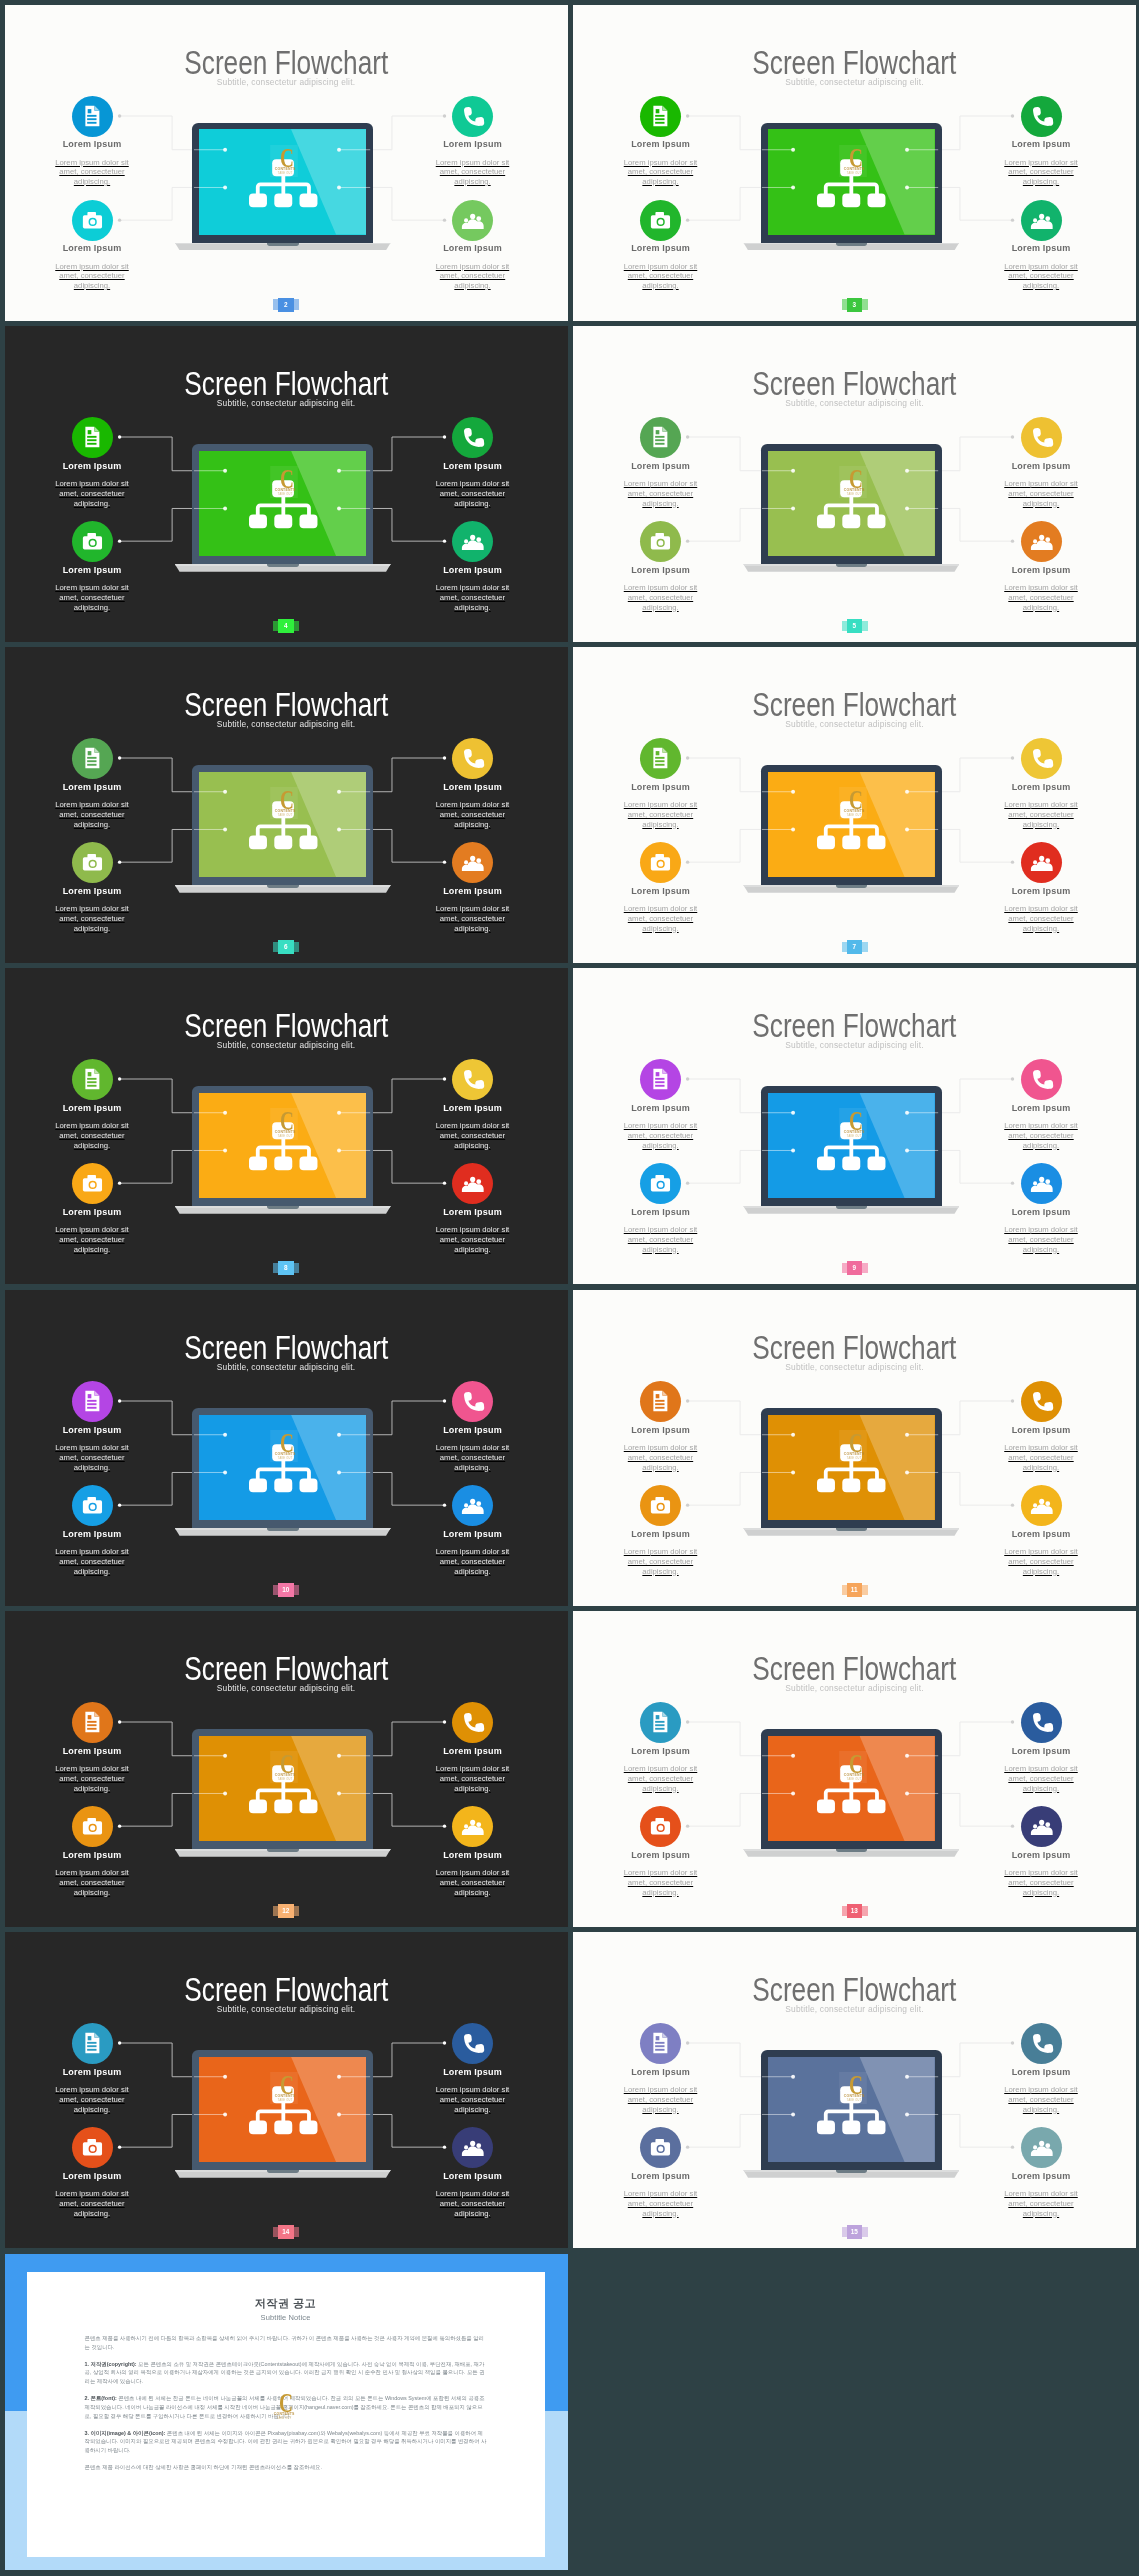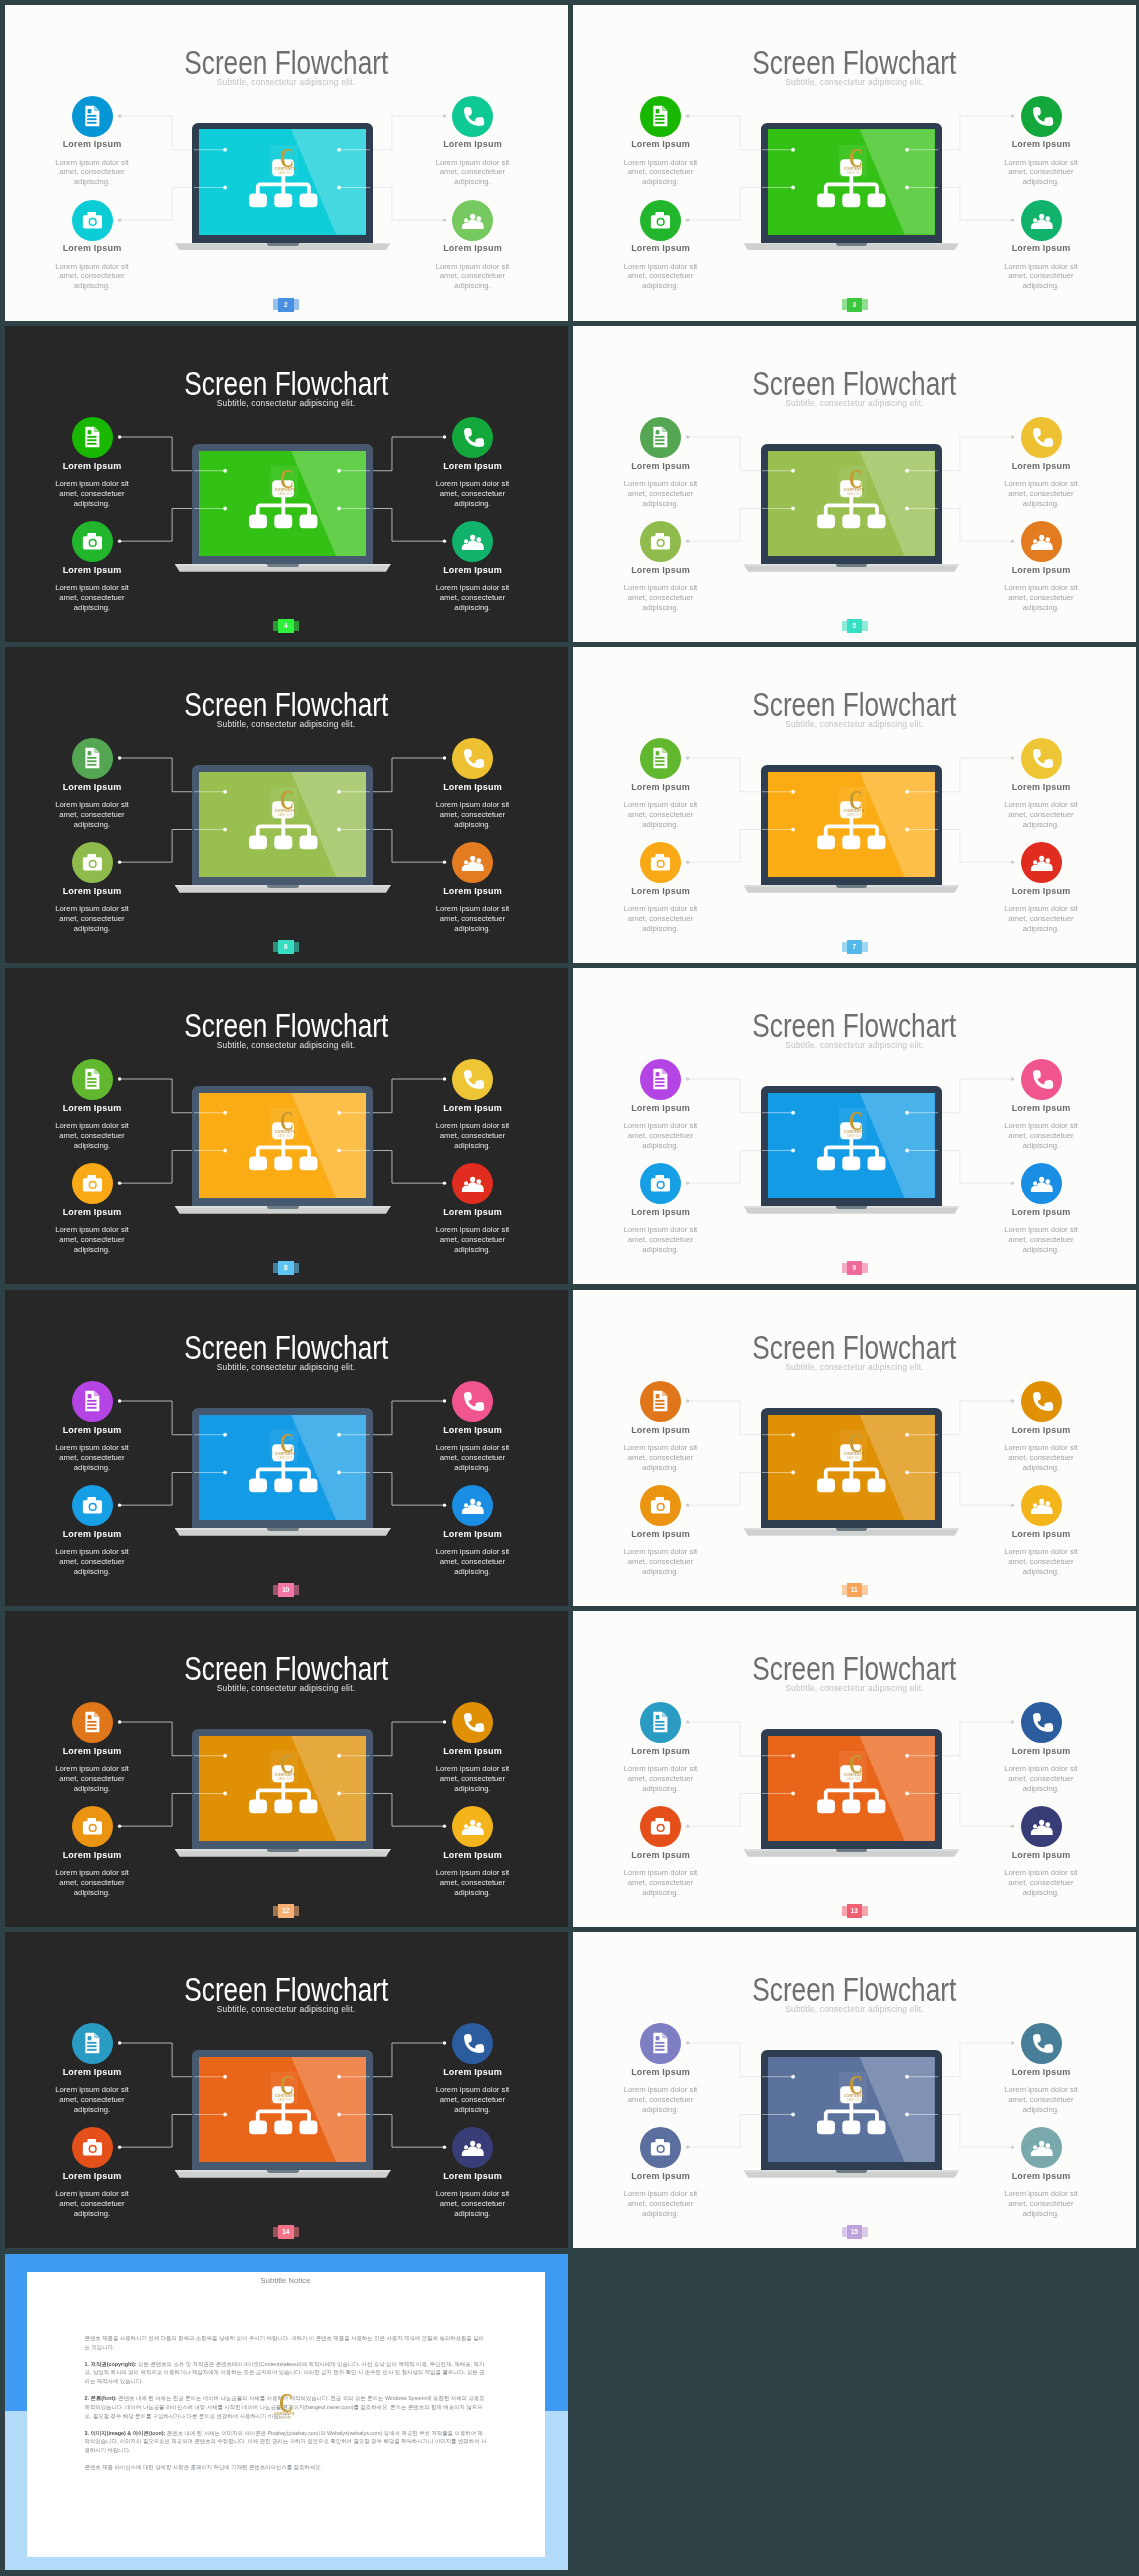--- a/index.html
+++ b/index.html
@@ -32,21 +32,21 @@
          clip-path:polygon(55% 0,100% 0,100% 100%,82% 100%);}
   .base{position:absolute;left:1.3px;top:120px;width:216px;height:7.7px;background:#cfd0d0;
         clip-path:polygon(0 0,100% 0,97.8% 100%,2.2% 100%);}
   .base .bshine{position:absolute;left:0;top:0;width:100%;height:1.8px;background:#dcdddd;}
   .notch{position:absolute;left:50%;margin-left:-15.8px;top:120px;width:31.5px;height:3.4px;
          background:#6d7c85;border-radius:0 0 2.7px 2.7px;z-index:2;}
 
   .flow{position:absolute;left:50%;top:50%;}
 
   .info{position:absolute;width:134px;text-align:center;}
-  .info .txt{width:80px;margin:8px auto;}
+  .info .txt{width:80px;margin:8px auto;text-decoration:underline;}
   .ico{position:relative;width:41px;height:41px;border-radius:50%;margin:0 auto;display:block;}
   .ico svg{position:absolute;left:0;top:0;}
   .info h4{margin:2.7px 0 0;font-size:9px;font-weight:700;color:#6a6a6a;letter-spacing:0.2px;
            line-height:10.7px;white-space:nowrap;}
   .dark .info h4{color:#ffffff;}
   .info p{margin:1.8px 0 0;font-size:7.7px;line-height:9.6px;color:#a4a4a4;font-weight:400;
           letter-spacing:0;}
   .dark .info p{color:#e9e9e9;}
 
   .conn{position:absolute;left:0;top:0;width:563px;height:316px;pointer-events:none;}
@@ -1723,20 +1723,21 @@
       </div>
       <div class="pnum">
         <span class="wing wl" style="background:#bda3dc"></span>
         <span class="wing wr" style="background:#bda3dc"></span>
         <span class="core" style="background:#bda3dc">15</span>
       </div>
     </div>
     <div class="cslide" style="left:4.5px;top:2254px">
       <div class="cband"></div>
       <div class="cpaper">
+        <h3 class="ctitle">저작권 공고</h3>
         <div class="csub">Subtitle Notice</div>
         <div class="cbody">
           <p>콘텐츠 제품을 사용하시기 전에 다음의 항목과 소항목을 상세히 읽어 주시기 바랍니다. 귀하가 이 콘텐츠 제품을 사용하는 것은 사용자 계약에 본질에 동의하셨음을 알리는 것입니다.</p>
           <p><b>1. 저작권(copyright):</b> 모든 콘텐츠의 소유 및 저작권은 콘텐츠테이크아웃(Contentstakeout)에 제작사에게 있습니다. 사전 승낙 없이 복제적 이용, 무단전재, 재배포, 재가공, 상업적 회사의 영리 목적으로 이용하거나 제삼자에게 이용하는 것은 금지되어 있습니다. 이러한 금지 행위 확인 시 준수한 민사 및 형사상의 책임을 물으니다. 모든 권리는 제작사에 있습니다.</p>
           <p><b>2. 폰트(font):</b> 콘텐츠 내에 된 서체는 한글 폰트는 네이버 나눔글꼴의 서체를 사용하여 제작되었습니다. 한글 외의 모든 폰트는 Windows System에 포함된 서체의 공용조 제작되었습니다. 네이버 나눔글꼴 라이선스에 내정 서체를 시작한 네이버 나눔글꼴 홈페이지(hangeul.naver.com)를 참조하세요. 폰트는 콘텐츠의 함께 배포되지 않으므로, 필요할 경우 해당 폰트를 구입하시거나 다른 폰트로 변경하여 사용하시기 바랍니다.</p>
           <p><b>3. 이미지(image) &amp; 아이콘(icon):</b> 콘텐츠 내에 된 서체는 이미지와 아이콘은 Pixabay(pixabay.com)와 Webalys(webalys.com) 등에서 제공한 무료 저작물을 이용하여 제작되었습니다. 이미지와 필요으로만 제공되며 콘텐츠의 수정합니다. 이에 관한 권리는 귀하가 원본으로 확인하여 필요할 경우 해당을 취득하시거나 이미지를 변경하여 사용하시기 바랍니다.</p>
           <p>콘텐츠 제품 라이선스에 대한 상세한 사항은 홈페이지 하단에 기재된 콘텐츠라이선스를 참조하세요.</p>
         </div>
       </div>
       <div style="position:absolute;left:264px;top:136px"><svg width="28" height="32" viewBox="0 0 31 36">

